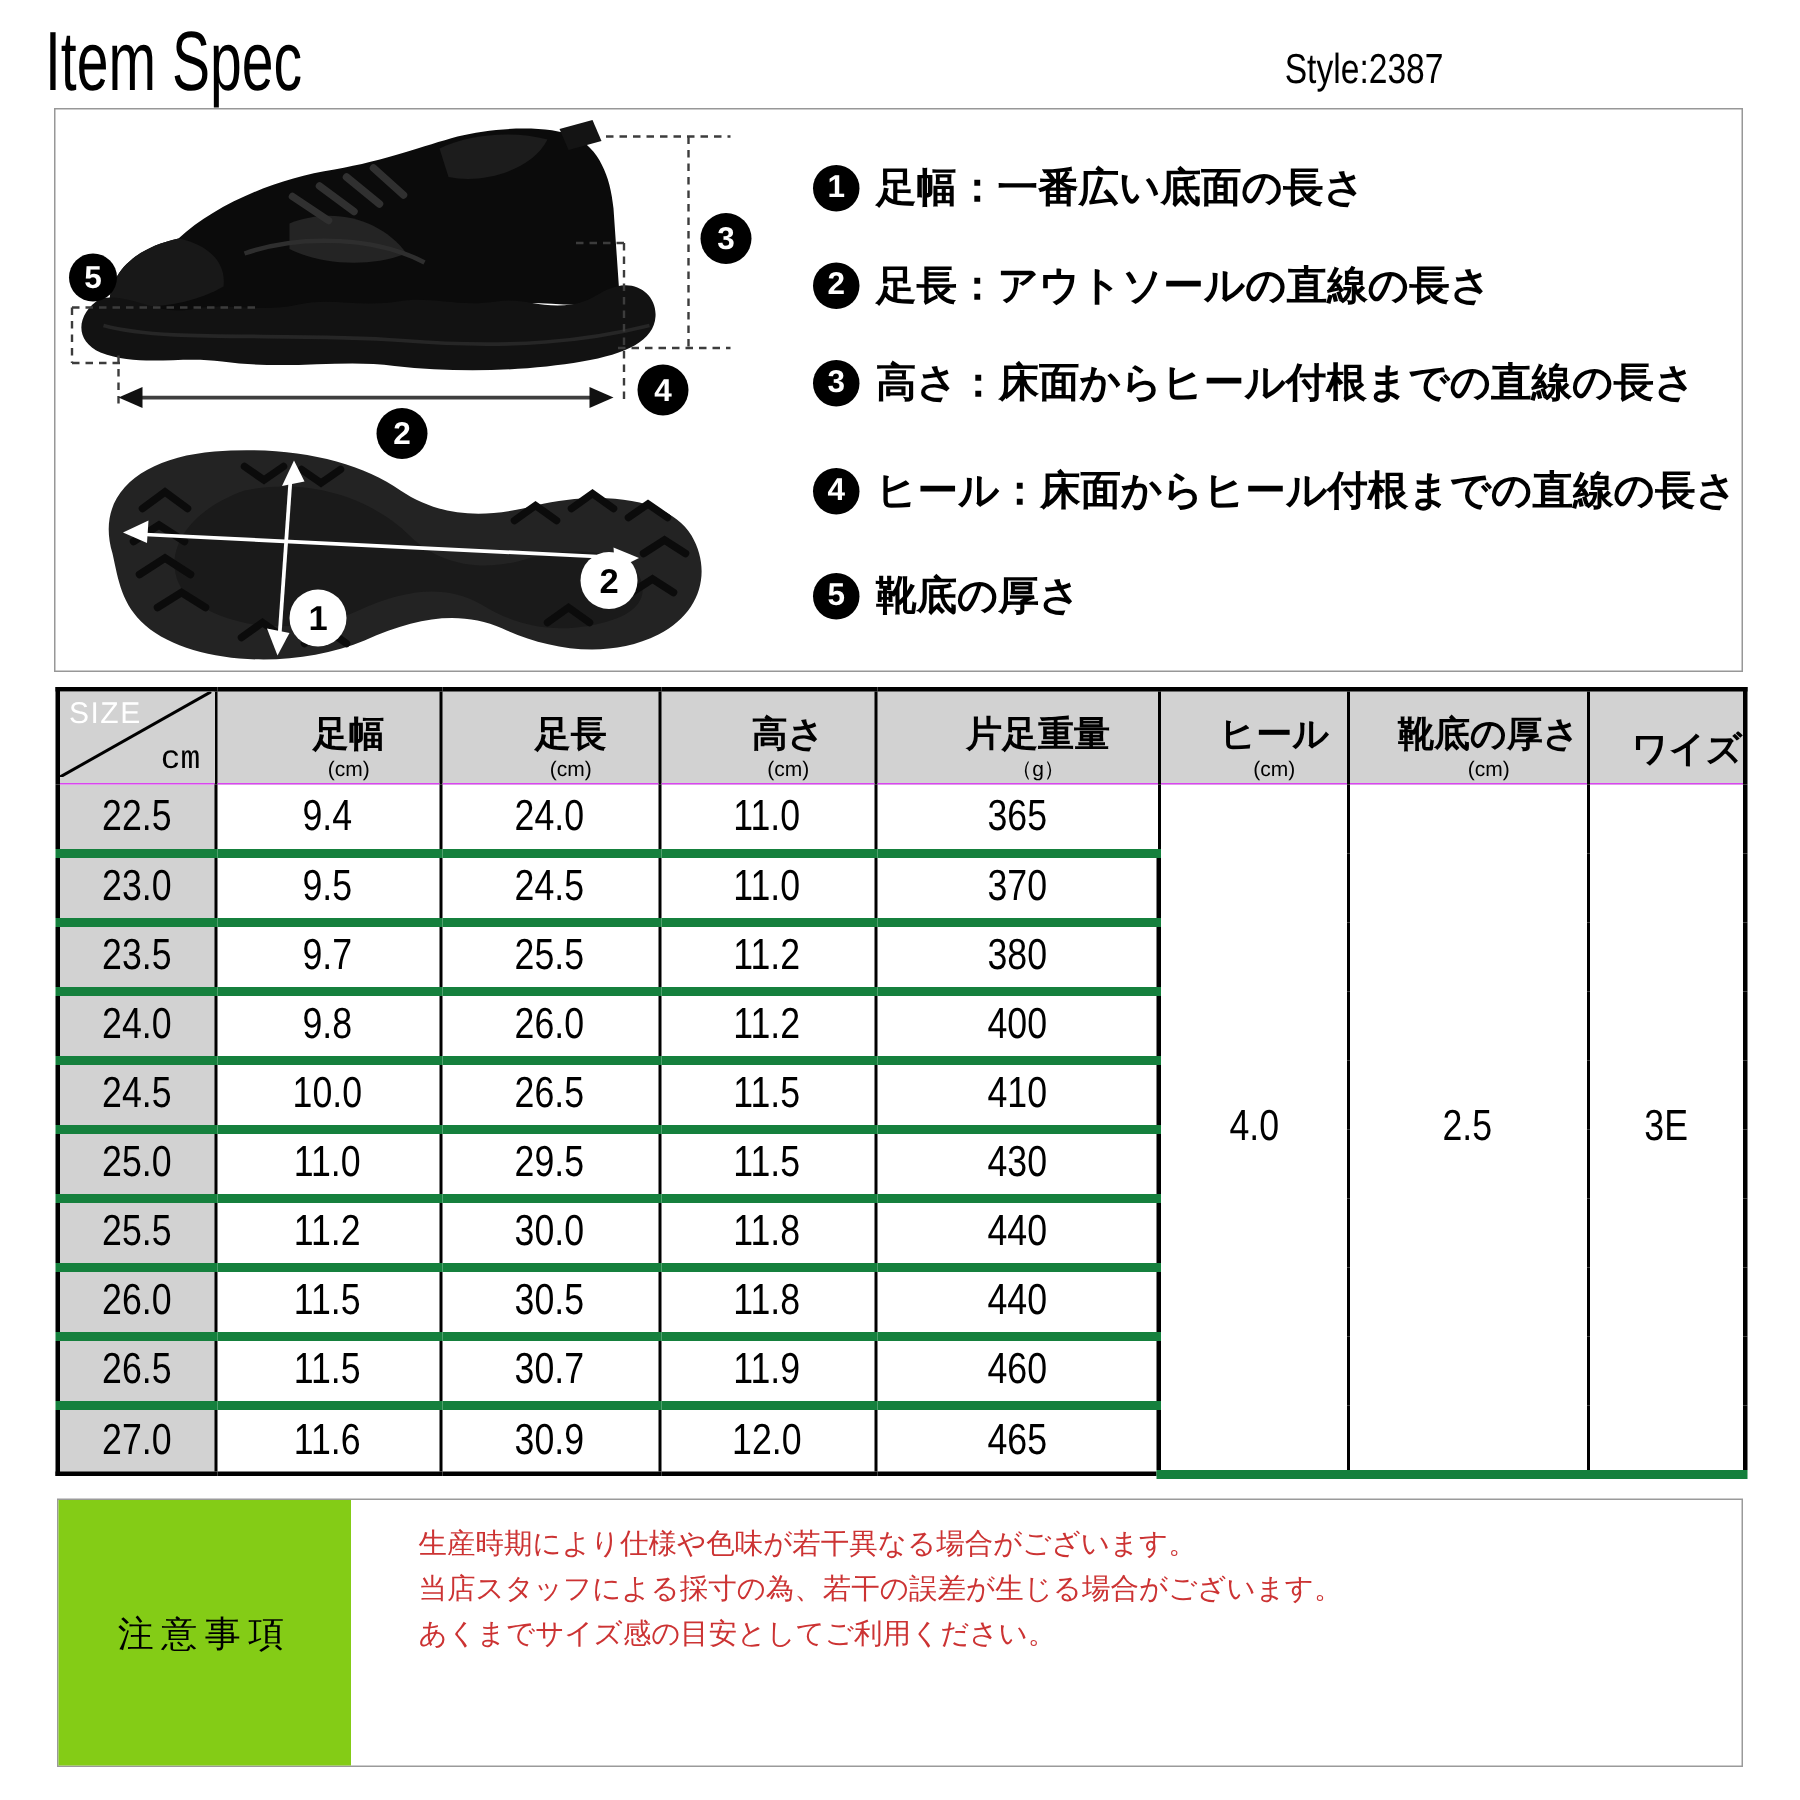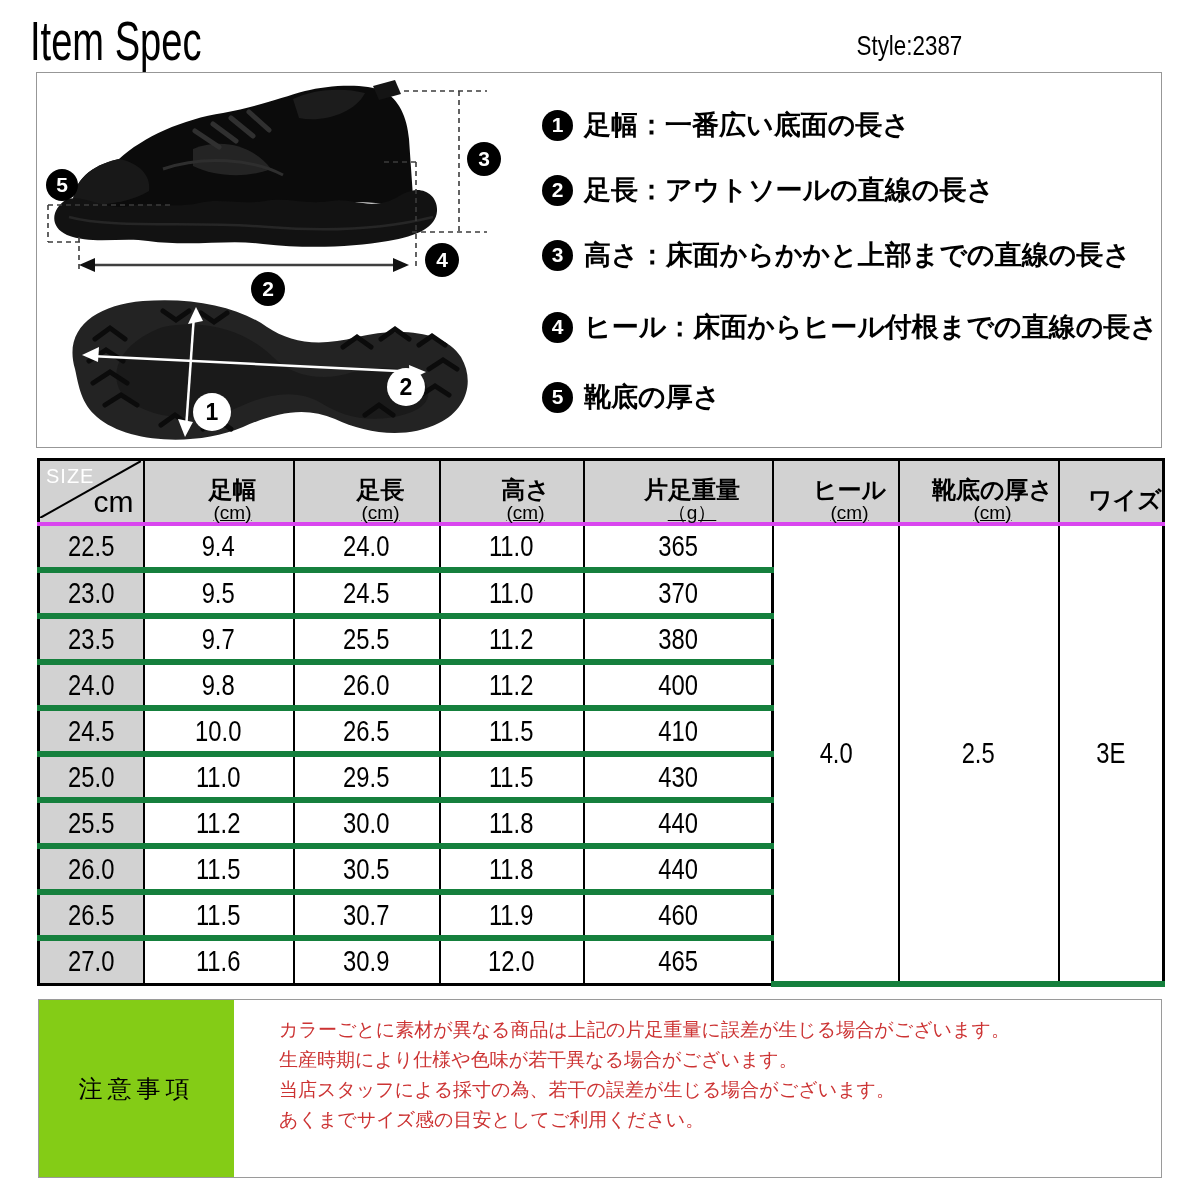--- a/index.html
+++ b/index.html
@@ -23,36 +23,36 @@
   .lnum { display:inline-flex; width:31px; height:31px; border-radius:50%; background:#000;
           color:#fff; align-items:center; justify-content:center; font-size:21px;
           font-weight:700; flex:0 0 auto; }
   .ltext { font-size:27px; font-weight:700; letter-spacing:0px; }
 
   
   table.size-table { position:absolute; left:37px; top:458px; width:1125px;
                      border-collapse:collapse; table-layout:fixed; }
   .size-table th, .size-table td { border:2px solid #000; text-align:center;
                                    vertical-align:middle; padding:0; }
-  .size-table thead th { height:60px; background:#d2d2d2; border-bottom:4px solid #d946ef;padding-left:28px; }
+  .size-table thead th { height:60px; background:#d2d2d2; border-bottom:1px solid #d946ef;padding-left:28px; }
   .size-table tbody tr { height:46px; }
   .size-table tbody th { background:#d2d2d2; font-weight:500; }
   .size-table tbody th, .size-table tbody td { border-top:1px solid #000; border-bottom:6px solid #15803d; }
   .size-table tbody tr:last-child th, .size-table tbody tr:last-child td { border-bottom:3px solid #000; }
   .size-table thead th { border-top:3px solid #000; }
   .size-table th:first-child, .size-table td:first-child { border-left:3px solid #000; }
   .size-table th:last-child, .size-table td:last-child { border-right:3px solid #000; }
   .col-label { display:block; font-size:24px; font-weight:600; line-height:26px;margin-top:16px; }
-  .col-unit  { display:block; font-size:19px; font-weight:400; line-height:19px;text-decoration:underline; }
+  .col-unit  { display:block; font-size:14px; font-weight:400; line-height:19px; }
   .num { display:inline-block; font-size:29px; font-weight:500; transform:scaleX(.82); }
   .corner { position:relative; overflow:hidden; }
   .corner svg { position:absolute; left:0; top:0; }
   .corner .sz { position:absolute; left:6px; top:4px; color:#fff; font-size:20px; font-weight:500;
                 letter-spacing:1px; }
-  .corner .cm { position:absolute; right:9px; bottom:3px; color:#000; font-size:30px; font-weight:500; }
+  .corner .cm { position:absolute; right:9px; bottom:3px; color:#000; font-size:22px; font-weight:500;font-family:Liberation Mono, monospace; }
 
   
   .notes-box { position:absolute; left:38px; top:999px; width:1124px; height:179px;
                border:1px solid #9a9a9a; display:flex; }
   .notes-label { width:195px; background:#84cc16; display:flex; align-items:center;
                  justify-content:center; font-size:24px; font-weight:500; letter-spacing:5px; }
   .notes-body { flex:1; padding:15px 10px 0 45px; }
   .notes-line { color:#cc3333; font-size:19px; line-height:30px; font-weight:500;
                 white-space:nowrap; }
 </style>
@@ -172,21 +172,21 @@
     <div class="legend-item" style="top:34px">
       <span class="lnum">1</span>
       <span class="ltext">足幅：一番広い底面の長さ</span>
     </div>
     <div class="legend-item" style="top:99px">
       <span class="lnum">2</span>
       <span class="ltext">足長：アウトソールの直線の長さ</span>
     </div>
     <div class="legend-item" style="top:164px">
       <span class="lnum">3</span>
-      <span class="ltext">高さ：床面からかかと上部までの直線の長さ</span>
+      <span class="ltext">高さ：床面からヒール付根までの直線の長さ</span>
     </div>
     <div class="legend-item" style="top:236px">
       <span class="lnum">4</span>
       <span class="ltext">ヒール：床面からヒール付根までの直線の長さ</span>
     </div>
     <div class="legend-item" style="top:306px">
       <span class="lnum">5</span>
       <span class="ltext">靴底の厚さ</span>
     </div>
   </div>
@@ -313,20 +313,19 @@
           <td><span class="num">30.9</span></td>
           <td><span class="num">12.0</span></td>
           <td><span class="num">465</span></td>
         </tr>
       </tbody>
   </table>
 
   <div class="notes-box">
     <div class="notes-label">注意事項</div>
     <div class="notes-body">
-      <div class="notes-line">カラーごとに素材が異なる商品は上記の片足重量に誤差が生じる場合がございます。</div>
       <div class="notes-line">生産時期により仕様や色味が若干異なる場合がございます。</div>
       <div class="notes-line">当店スタッフによる採寸の為、若干の誤差が生じる場合がございます。</div>
       <div class="notes-line">あくまでサイズ感の目安としてご利用ください。</div>
     </div>
   </div>
 
 </div>
 
 </body></html>

